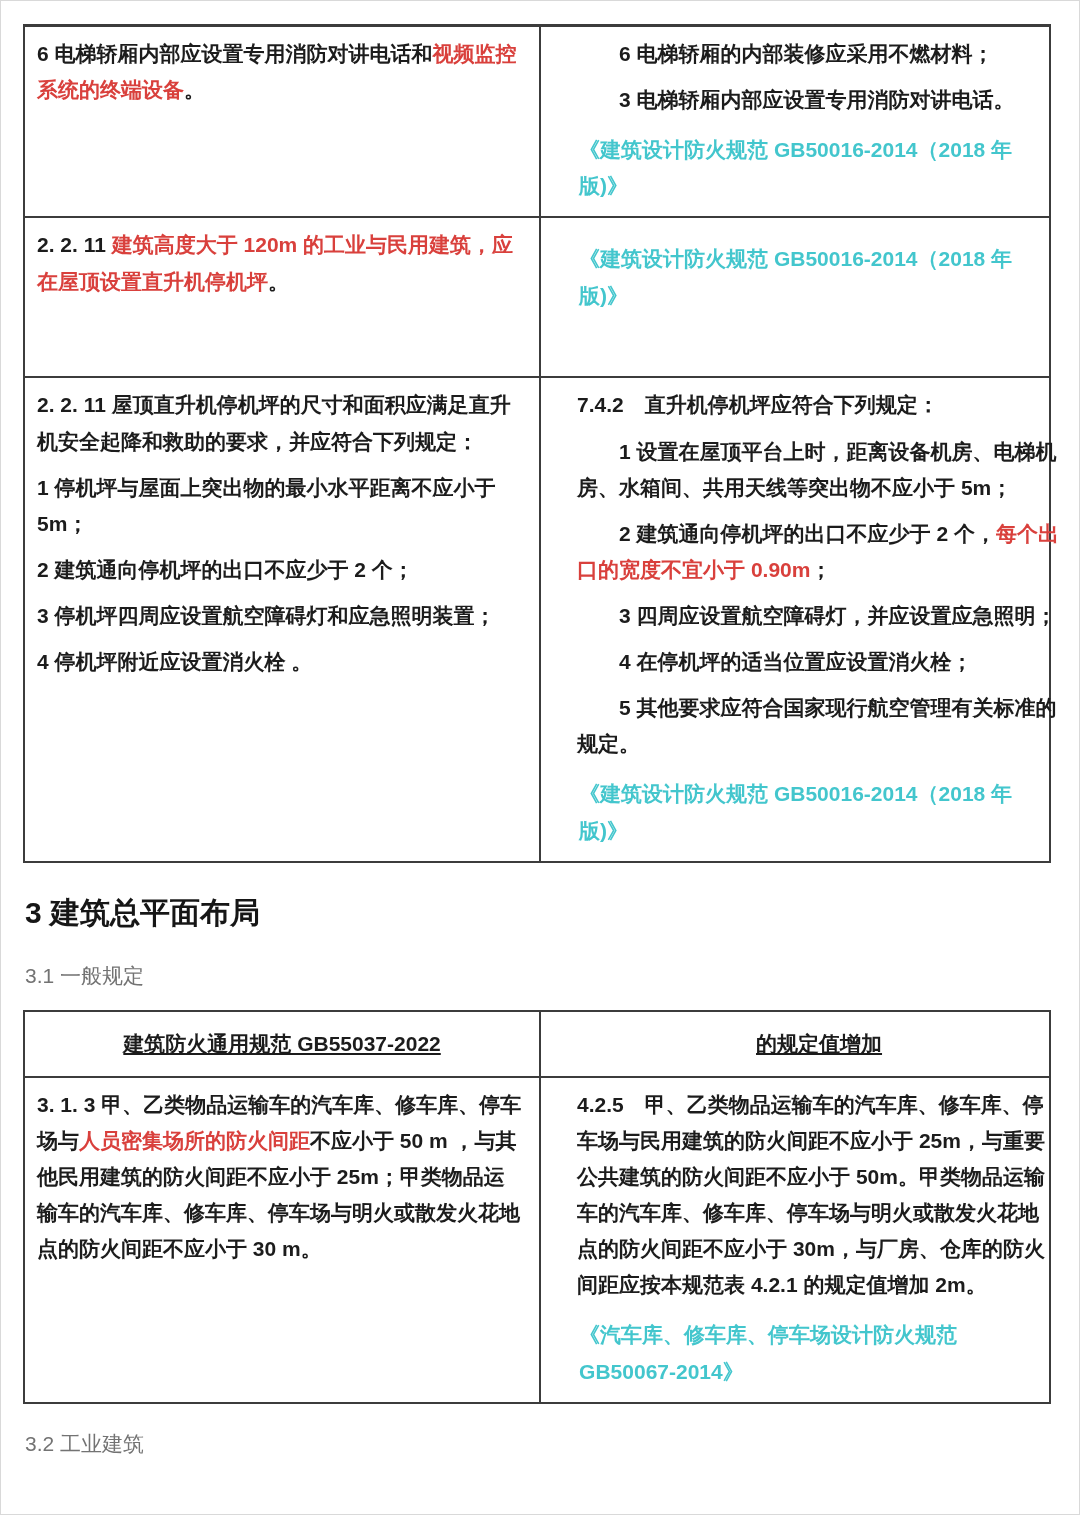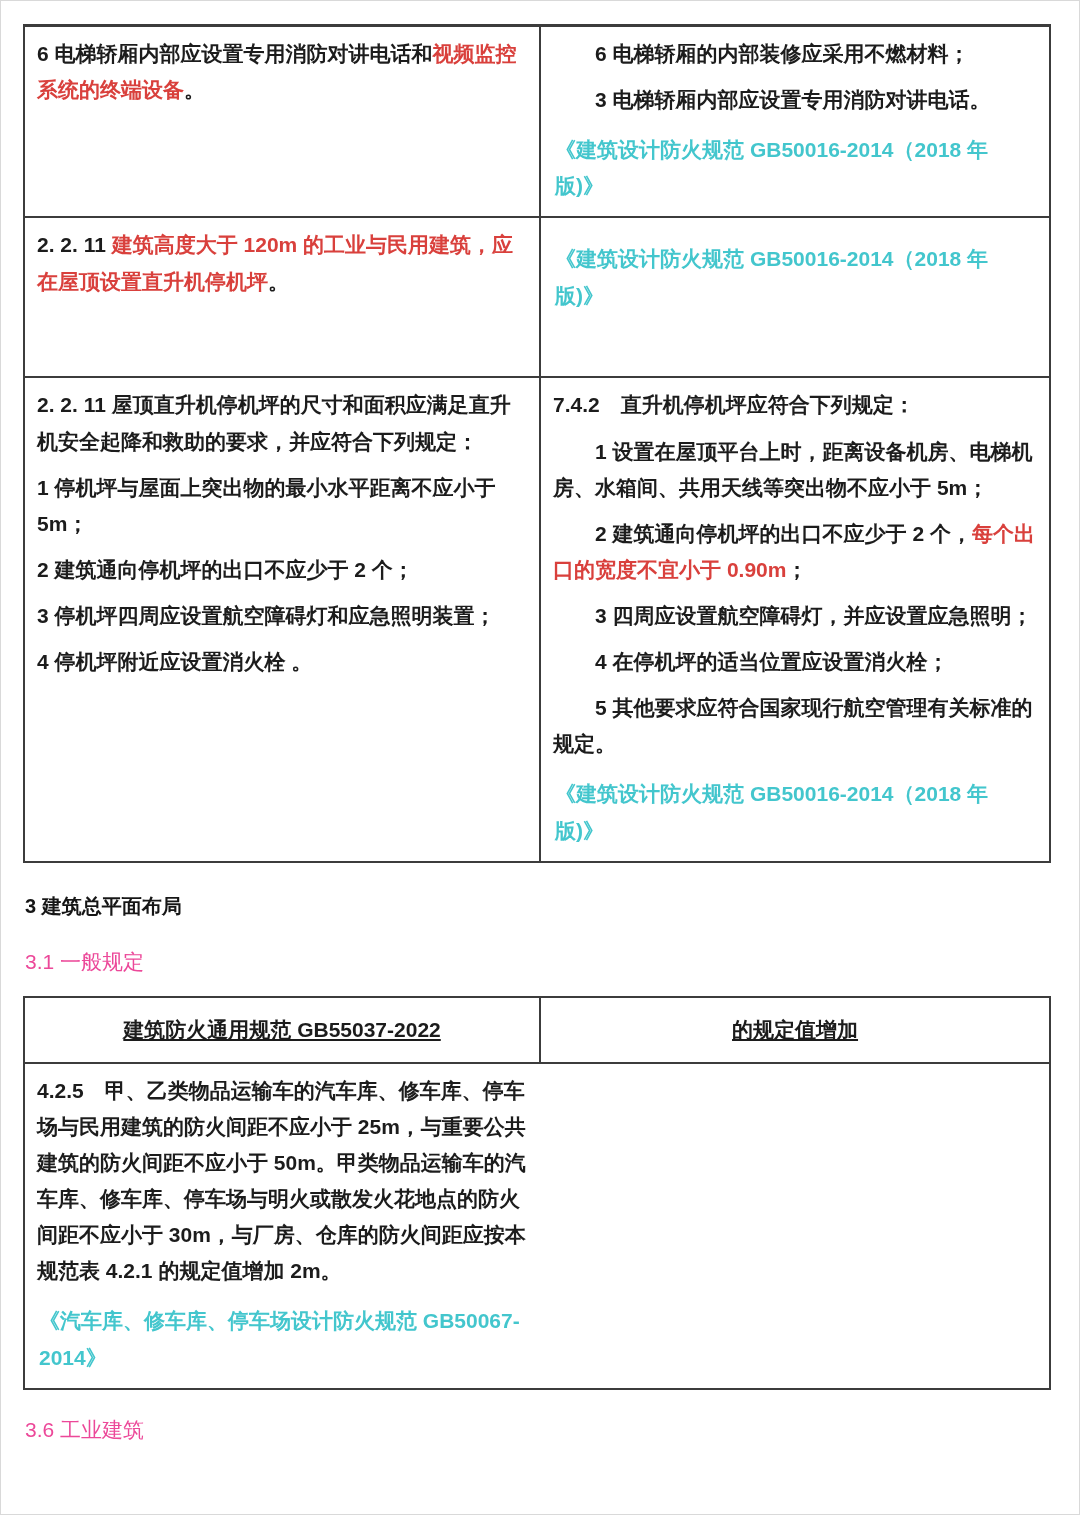--- a/index.html
+++ b/index.html
@@ -22,20 +22,21 @@
   .tbl {
     width: 100%;
     border: 2px solid #3c3c3c;
     background: #fff;
   }
   .tbl.continued { border-top-width: 3px; }
   .row {
     display: grid;
     grid-template-columns: 50.4% 49.6%;
     border-top: 2px solid #3c3c3c;
+    gap: 24px;
   }
   .row:first-child { border-top: none; }
   .cell {
     padding: 9px 14px 12px 12px;
     font-size: 21px;
     font-weight: 600;
     line-height: 1.72;
   }
   .cell.left { border-right: 2px solid #3c3c3c; }
   .hdr .cell {
@@ -54,30 +55,30 @@
   .h-292 { min-height: 292px; }
   
   .para { margin: 0 0 10px 0; }
   .para:last-child { margin-bottom: 0; }
   .para.indent { text-indent: 2em; }
   .para.cite { margin-top: 14px; padding-left: 2px; }
   .c-red  { color: #d9403c; }
   .c-cyan { color: #43c6cd; }
   
   .section-heading {
-    font-size: 20px;
+    font-size: 30px;
     font-weight: 700;
     margin: 30px 0 0 2px;
     color: #161616;
   }
   .subsection-heading {
     font-size: 21px;
     font-weight: 400;
     margin: 28px 0 20px 2px;
-    color: #ec4899;
+    color: #737373;
   }
   .tbl + .subsection-heading { margin-top: 26px; }
 </style>
 </head>
 <body>
 
 <div class="page">
 
   <div class="tbl continued">
     <div class="row h-150">
@@ -120,22 +121,25 @@
 
   <div class="section-heading">3 建筑总平面布局</div>
   <div class="subsection-heading">3.1 一般规定</div>
 
   <div class="tbl">
     <div class="row hdr">
       <div class="cell left">建筑防火通用规范 GB55037-2022</div>
       <div class="cell right">的规定值增加</div>
     </div>
     <div class="row h-292">
+      <div class="cell left">
+          <p class="para"><span>3. 1. 3 甲、乙类物品运输车的汽车库、修车库、停车场与</span><span class="c-red">人员密集场所的防火间距</span><span>不应小于 50 m ，与其他民用建筑的防火间距不应小于 25m；甲类物品运输车的汽车库、修车库、停车场与明火或散发火花地点的防火间距不应小于 30 m。</span></p>
+        </div>
       <div class="cell right">
           <p class="para"><span>4.2.5　甲、乙类物品运输车的汽车库、修车库、停车场与民用建筑的防火间距不应小于 25m，与重要公共建筑的防火间距不应小于 50m。甲类物品运输车的汽车库、修车库、停车场与明火或散发火花地点的防火间距不应小于 30m，与厂房、仓库的防火间距应按本规范表 4.2.1 的规定值增加 2m。</span></p>
           <p class="para cite"><span class="c-cyan">《汽车库、修车库、停车场设计防火规范 GB50067-2014》</span></p>
         </div>
     </div>
   </div>
 
-  <div class="subsection-heading">3.6 工业建筑</div>
+  <div class="subsection-heading">3.2 工业建筑</div>
 
 </div>
 
 </body></html>

